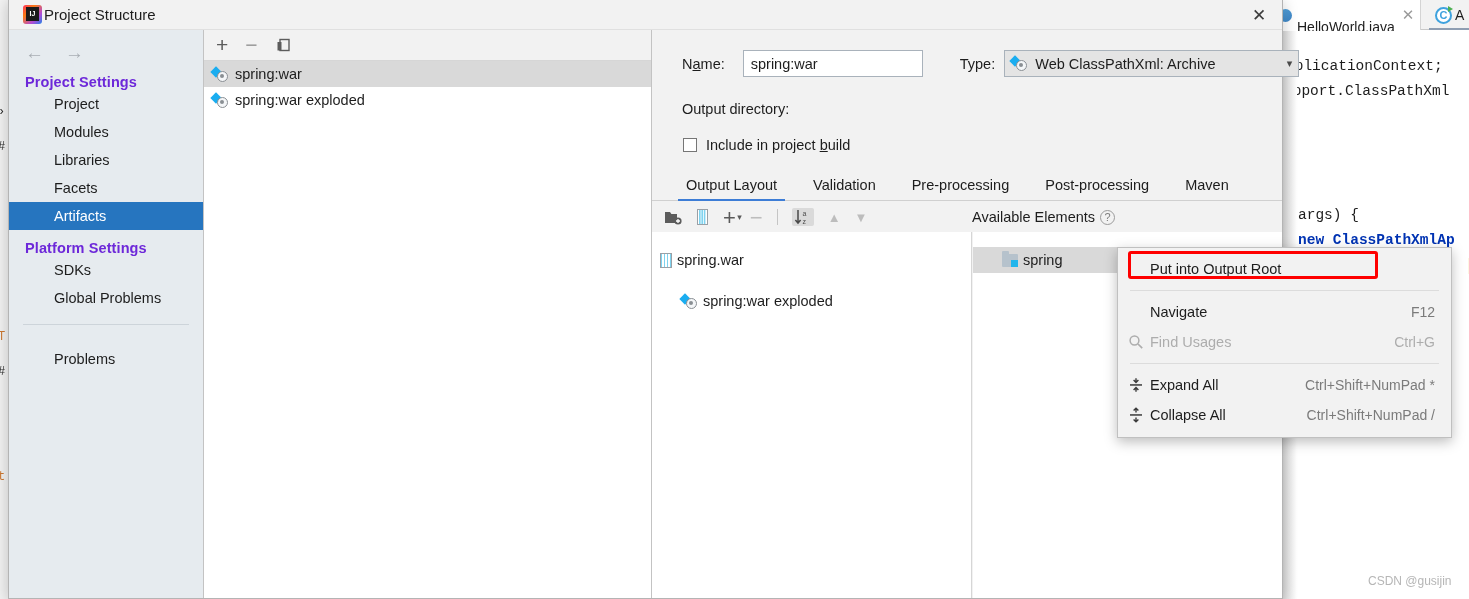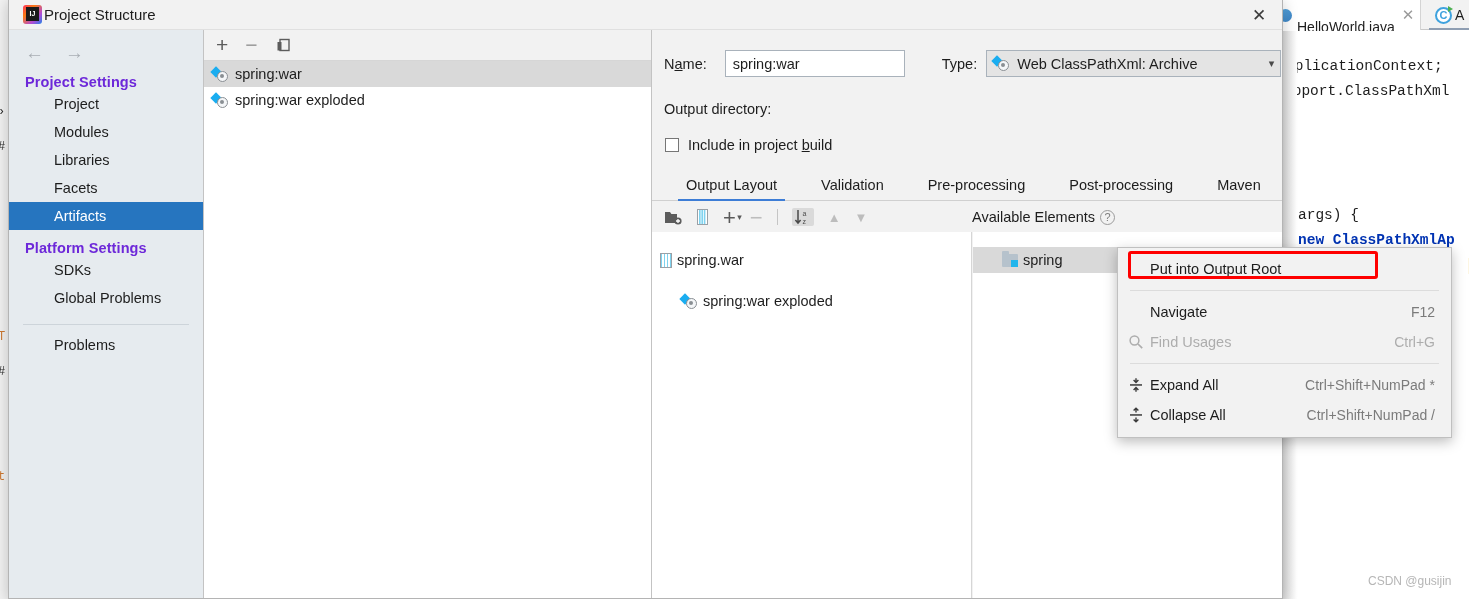--- a/index.html
+++ b/index.html
@@ -162,21 +162,21 @@
   .art-icon .ring::after {
     content: ""; position: absolute; left: 2px; top: 2px;
     width: 4px; height: 4px; background: #8a8f94; border-radius: 50%;
   }
 
   
   .detail {
     position: absolute; left: 643px; top: 30px; right: 0; bottom: 0;
     background: #f2f2f2;
   }
-  .frow { display: flex; align-items: center; }
+  .frow { display: flex; align-items: center; margin-left: 18px; }
   .flabel { font-size: 14.5px; color: #1d1d1d; }
   .ul { text-decoration: underline; }
   .tinput {
     background: #ffffff; border: 1px solid #a9b2bb;
     font-family: "Liberation Sans", sans-serif; font-size: 14.5px;
     color: #1d1d1d; padding: 0 7px; outline: none;
   }
   .combo {
     background: #e4e4e4; border: 1px solid #a9b2bb;
     display: flex; align-items: center; padding: 0 6px; gap: 7px;
@@ -188,21 +188,21 @@
     display: flex; align-items: center; justify-content: center;
   }
   .chk {
     width: 14px; height: 14px; border: 1px solid #767676; background: #fff;
     flex: 0 0 auto;
   }
 
   .tabs {
     position: absolute; left: 0px; top: 138px; right: 0; height: 33px;
     border-bottom: 1px solid #d0d0d0; display: flex; align-items: flex-end;
-    padding-left: 20px; gap: 16px;
+    padding-left: 20px; gap: 8px;
   }
   .tab {
     font-size: 14.5px; color: #1d1d1d; padding: 0 14px 7px 14px;
     position: relative;
   }
   .tab.active::after {
     content: ""; position: absolute; left: 6px; right: 6px; bottom: -1px;
     height: 2px; background: #3d7dd6;
   }
 
@@ -353,21 +353,21 @@
       <div class="nav-head">Platform Settings</div>
       <div class="nav-item">
         <span>SDKs</span>
       </div>
       <div class="nav-item">
         <span>Global Problems</span>
       </div>
 
       <div class="nav-sep"></div>
 
-      <div class="nav-item" style="margin-top:6px;">
+      <div class="nav-item" style="margin-top:20px;">
         <span>Problems</span>
       </div>
     </div>
 
     <div class="artcol">
       <div class="art-toolbar">
         <span class="tb-ico" style="font-size:21px;line-height:16px;">+</span>
         <span class="tb-ico" style="font-size:21px;line-height:16px;color:#9a9a9a;">−</span>
         <span class="tb-ico">
           <svg width="17" height="17" viewBox="0 0 17 17">

